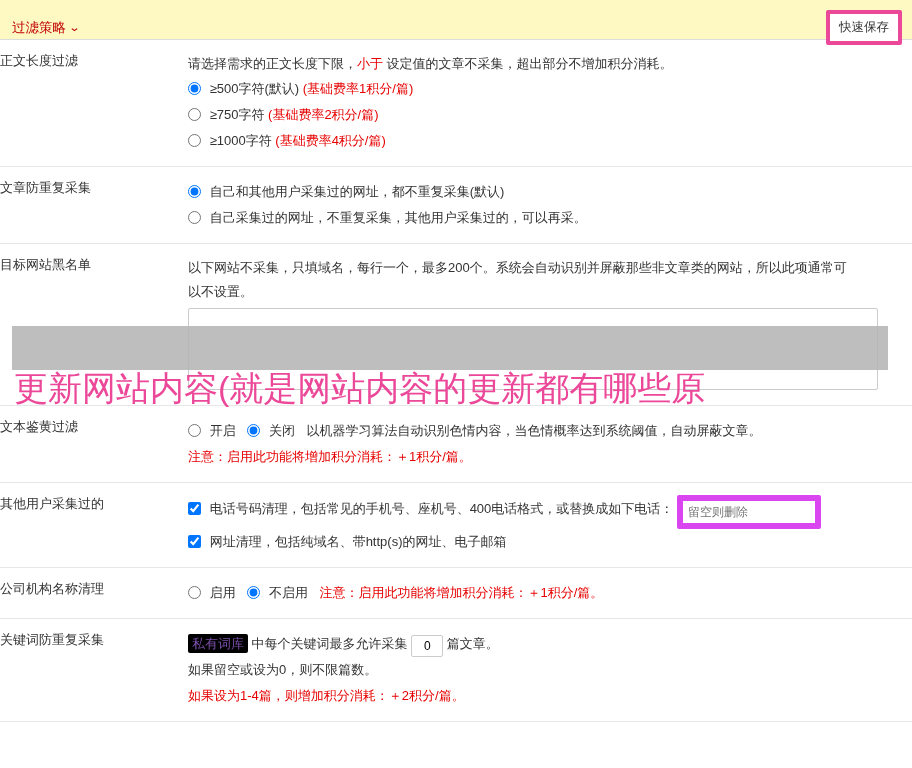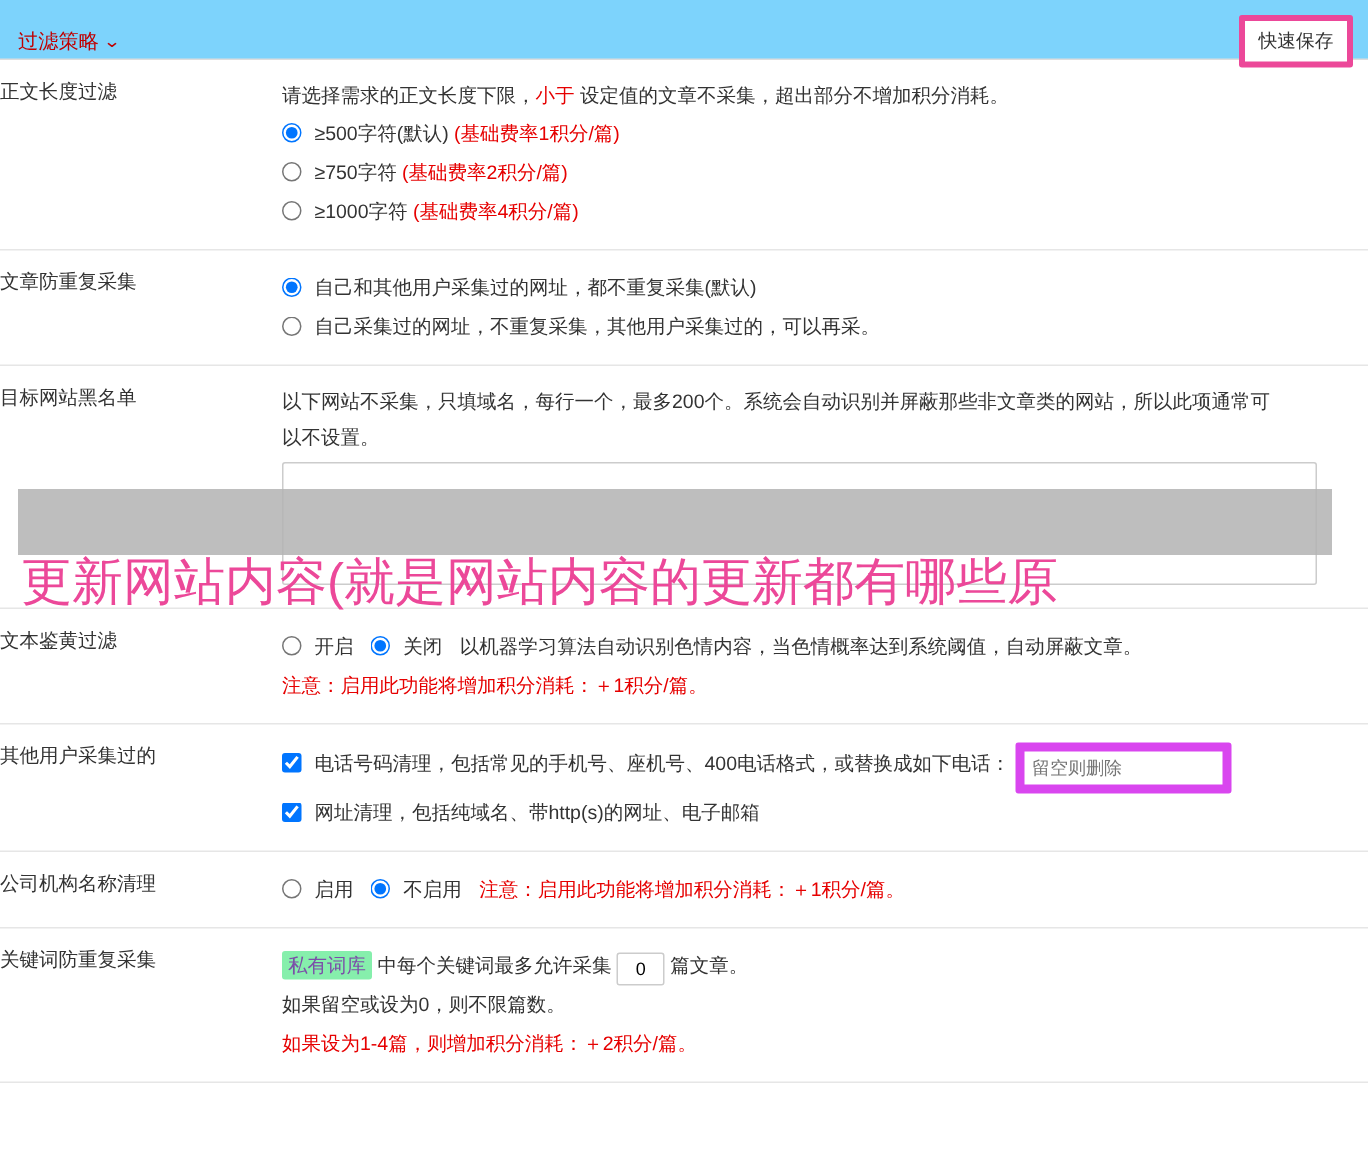--- a/index.html
+++ b/index.html
@@ -17,21 +17,21 @@
     position: relative;
   }
   .page {
     width: 912px;
     height: 768px;
     position: relative;
   }
   
   .header {
     height: 40px;
-    background: #7dd3fc;
+    background: #fef9c3;
     border-bottom: 1px solid #dddddd;
     display: flex;
     align-items: center;
     justify-content: space-between;
     padding: 16px 10px 0 12px;
     box-sizing: border-box;
   }
   .header-left {
     display: flex;
     align-items: center;
@@ -130,21 +130,21 @@
     border: 1px solid #cccccc;
     border-radius: 2px;
     font-family: "Liberation Sans", sans-serif;
     font-size: 12px;
     text-align: center;
     vertical-align: -2px;
     outline: none;
   }
   .tag-private {
     color: #7b4ea8;
-    background: #86efac;
+    background: #000000;
     padding: 2px 4px;
     border-radius: 2px;
   }
   
   .overlay-band {
     position: absolute;
     left: 12px;
     top: 326px;
     width: 876px;
     height: 44px;

